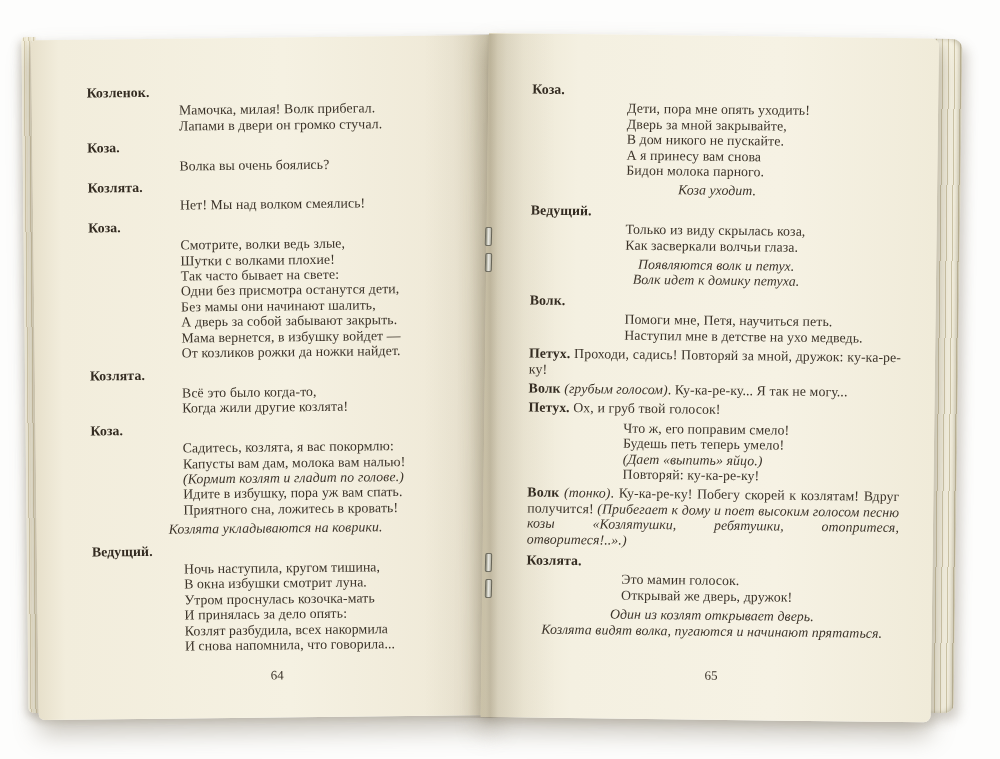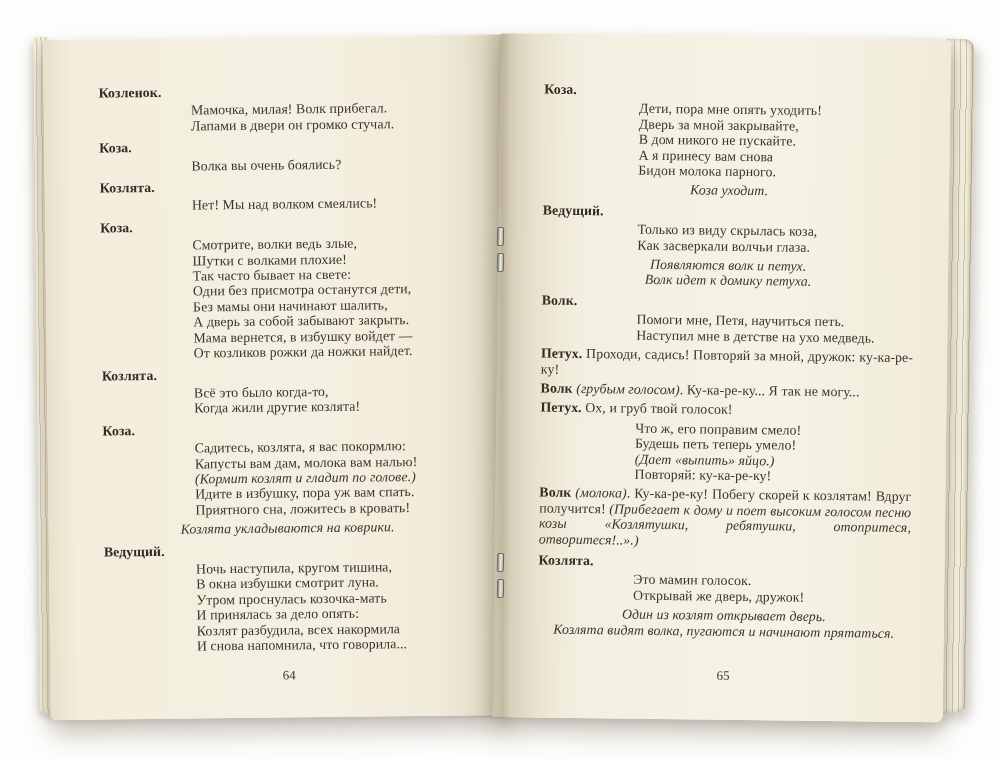--- a/index.html
+++ b/index.html
@@ -1,21 +1,21 @@
 <!DOCTYPE html>
 <html><head>
 <meta charset="utf-8">
 <style>
   html,body{margin:0;padding:0;}
   body{
     width:1000px;height:759px;position:relative;overflow:hidden;
     background:#fdfdfc;
     font-family:"Liberation Serif","DejaVu Serif",serif;
   }
-  .book{position:absolute;left:40px;top:28px;width:934px;height:696px;}
+  .book{position:absolute;left:28px;top:28px;width:934px;height:696px;}
   .floor-shadow{
     position:absolute;left:24px;bottom:14px;width:890px;height:36px;
     background:radial-gradient(ellipse at 50% 50%, rgba(115,105,85,.30) 0%, rgba(115,105,85,.12) 55%, rgba(115,105,85,0) 75%);
     filter:blur(5px);z-index:0;
   }
   .page-edges{position:absolute;z-index:1;}
   .page-edges-left{
     left:-3px;top:9px;width:14px;height:676px;transform:rotate(-0.6deg);
     background:repeating-linear-gradient(to right,#f4f0df 0 2px,#d6cdb0 2px 3px,#efe9d5 3px 5px);
     border-radius:4px 0 0 5px;
@@ -171,21 +171,21 @@
         </div>
         <div class="block prose"><span class="b">Петух.</span><span class=""> Проходи, садись! Повторяй за мной, дружок: ку-ка-ре-ку!</span></div>
         <div class="block prose"><span class="b">Волк</span><span class=""> </span><span class="i">(грубым голосом)</span><span class="">. Ку-ка-ре-ку... Я так не могу...</span></div>
         <div class="block prose"><span class="b">Петух.</span><span class=""> Ох, и груб твой голосок!</span></div>
         <div class="block verse">
           <div class="line">Что ж, его поправим смело!</div>
           <div class="line">Будешь петь теперь умело!</div>
           <div class="line i">(Дает «выпить» яйцо.)</div>
           <div class="line">Повторяй: ку-ка-ре-ку!</div>
         </div>
-        <div class="block prose"><span class="b">Волк</span><span class=""> </span><span class="i">(молока)</span><span class="">. Ку-ка-ре-ку! Побегу скорей к козлятам! Вдруг получится! </span><span class="i">(Прибегает к дому и поет высоким голосом песню козы «Козлятушки, ребятушки, отопритеся, отворитеся!..».)</span></div>
+        <div class="block prose"><span class="b">Волк</span><span class=""> </span><span class="i">(тонко)</span><span class="">. Ку-ка-ре-ку! Побегу скорей к козлятам! Вдруг получится! </span><span class="i">(Прибегает к дому и поет высоким голосом песню козы «Козлятушки, ребятушки, отопритеся, отворитеся!..».)</span></div>
         <div class="block speaker">Козлята.</div>
         <div class="block verse">
           <div class="line">Это мамин голосок.</div>
           <div class="line">Открывай же дверь, дружок!</div>
         </div>
         <div class="block stage">
           <div class="line">Один из козлят открывает дверь.</div>
           <div class="line">Козлята видят волка, пугаются и начинают прятаться.</div>
         </div>
       </div>

